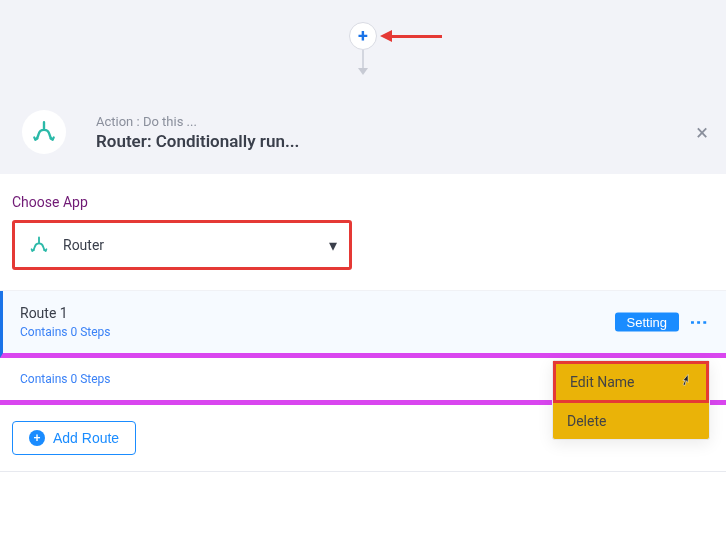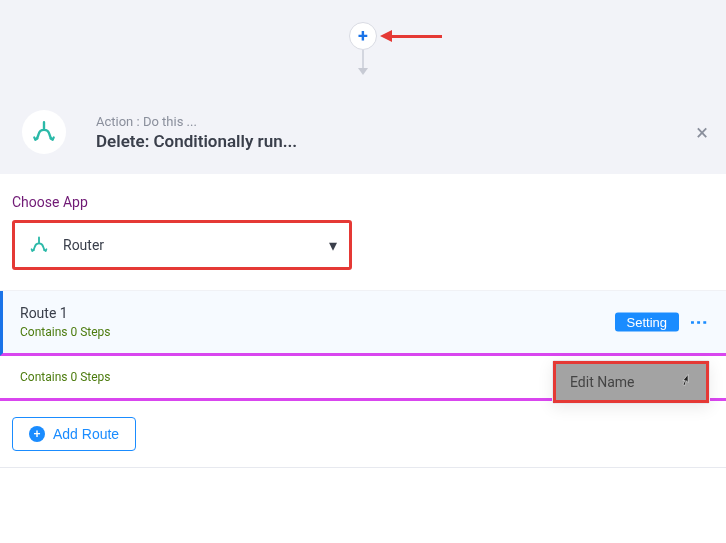--- a/index.html
+++ b/index.html
@@ -24,29 +24,29 @@
     
     .section-label { color: #701a75; font-size: 14px; padding: 0 12px 10px; }
     
     .app-select-wrap { padding: 0 12px 20px; }
     .app-select { border: 3px solid #e53935; border-radius: 3px; padding: 10px 12px; display: flex; align-items: center; gap: 12px; cursor: pointer; width: 340px; }
     .app-select-icon { width: 24px; height: 24px; display: flex; align-items: center; justify-content: center; }
     .app-select-text { flex: 1; color: #3a3f4b; font-size: 14px; }
     .chevron { color: #3a3f4b; }
     
     .routes { border-top: 1px solid #f0f1f5; }
-    .route-row { padding: 14px 20px; border-bottom: 3px solid #d946ef; position: relative; cursor: pointer; }
+    .route-row { padding: 14px 20px; border-bottom: 5px solid #d946ef; position: relative; cursor: pointer; }
     .route-row.active { background: #f6faff; border-left: 3px solid #1a73e8; padding-left: 17px; }
     .route-name { color: #3a3f4b; font-size: 14px; margin-bottom: 4px; }
-    .route-sub { color: #4d7c0f; font-size: 12px; }
+    .route-sub { color: #3b82f6; font-size: 12px; }
     .route-actions { position: absolute; right: 16px; top: 50%; transform: translateY(-50%); display: flex; align-items: center; gap: 10px; }
     .setting-btn { background: #1a8cff; color: #fff; border: none; border-radius: 3px; padding: 2px 12px; font-size: 13px; cursor: pointer; }
     .kebab { color: #1a8cff; font-size: 18px; font-weight: bold; cursor: pointer; letter-spacing: -1px; writing-mode: vertical-rl; }
     
-    .context-menu { position: absolute; right: 16px; top: 360px; width: 158px; background: #a3a3a3; border: 1px solid #e7e9ef; border-radius: 3px; box-shadow: 0 4px 16px rgba(0,0,0,0.08); z-index: 10; }
+    .context-menu { position: absolute; right: 16px; top: 360px; width: 158px; background: #eab308; border: 1px solid #e7e9ef; border-radius: 3px; box-shadow: 0 4px 16px rgba(0,0,0,0.08); z-index: 10; }
     .context-menu-item { padding: 10px 14px; font-size: 14px; color: #444; cursor: pointer; position: relative; }
     .context-menu-item.highlight { border: 3px solid #e53935; }
     .cursor-icon { position: absolute; right: 14px; top: 50%; transform: translateY(-50%); font-size: 12px; }
     
     .add-route-wrap { padding: 16px 12px; }
     .add-route-btn { border: 1px solid #1a8cff; color: #1a8cff; background: #fff; border-radius: 4px; padding: 8px 16px; font-size: 14px; display: inline-flex; align-items: center; gap: 8px; cursor: pointer; }
     .add-route-btn .plus-circle { width: 16px; height: 16px; border-radius: 50%; background: #1a8cff; color: #fff; display: inline-flex; align-items: center; justify-content: center; font-size: 12px; font-weight: bold; }
     
     .bottom-line { border-top: 1px solid #e7e9ef; }
   </style>
@@ -72,21 +72,21 @@
     <span class="router-icon">
       <svg width="26" height="26" viewBox="0 0 24 24" fill="none">
         <path d="M12 3 V10 M12 10 Q8 10 7 14 Q6 18 4 19 M12 10 Q16 10 17 14 Q18 18 20 19" stroke="#2bb9a8" stroke-width="2.2" fill="none" stroke-linecap="round"></path>
         <path d="M3 17 L4 19 L6 18" stroke="#2bb9a8" stroke-width="2" fill="none" stroke-linecap="round" stroke-linejoin="round"></path>
         <path d="M21 17 L20 19 L18 18" stroke="#2bb9a8" stroke-width="2" fill="none" stroke-linecap="round" stroke-linejoin="round"></path>
       </svg>
     </span>
   </div>
   <div class="header-text">
     <div class="subtitle">Action : Do this ...</div>
-    <div class="title">Delete: Conditionally run...</div>
+    <div class="title">Router: Conditionally run...</div>
   </div>
   <div class="close-btn">×</div>
 </div>
 
 <div class="section-label">Choose App</div>
 
 <div class="app-select-wrap">
   <div class="app-select">
     <span class="app-select-icon">
       <svg width="20" height="20" viewBox="0 0 24 24" fill="none">
@@ -116,20 +116,23 @@
 
 <div class="context-menu">
   <div class="context-menu-item highlight">
     <span>Edit Name</span>
     <span class="cursor-icon">
       <svg width="12" height="14" viewBox="0 0 12 14">
           <path d="M5 1 L5 9 L3 7 L2 12 L0 11 L2 7 L0 7 Z" transform="translate(3,0)" fill="#222" stroke="#fff" stroke-width="0.5"></path>
         </svg>
     </span>
   </div>
+  <div class="context-menu-item">
+    <span>Delete</span>
+  </div>
 </div>
 
 <div class="add-route-wrap">
   <button class="add-route-btn">
     <span class="plus-circle">+</span>
     <span>Add Route</span>
   </button>
 </div>
 
 <div class="bottom-line"></div>

